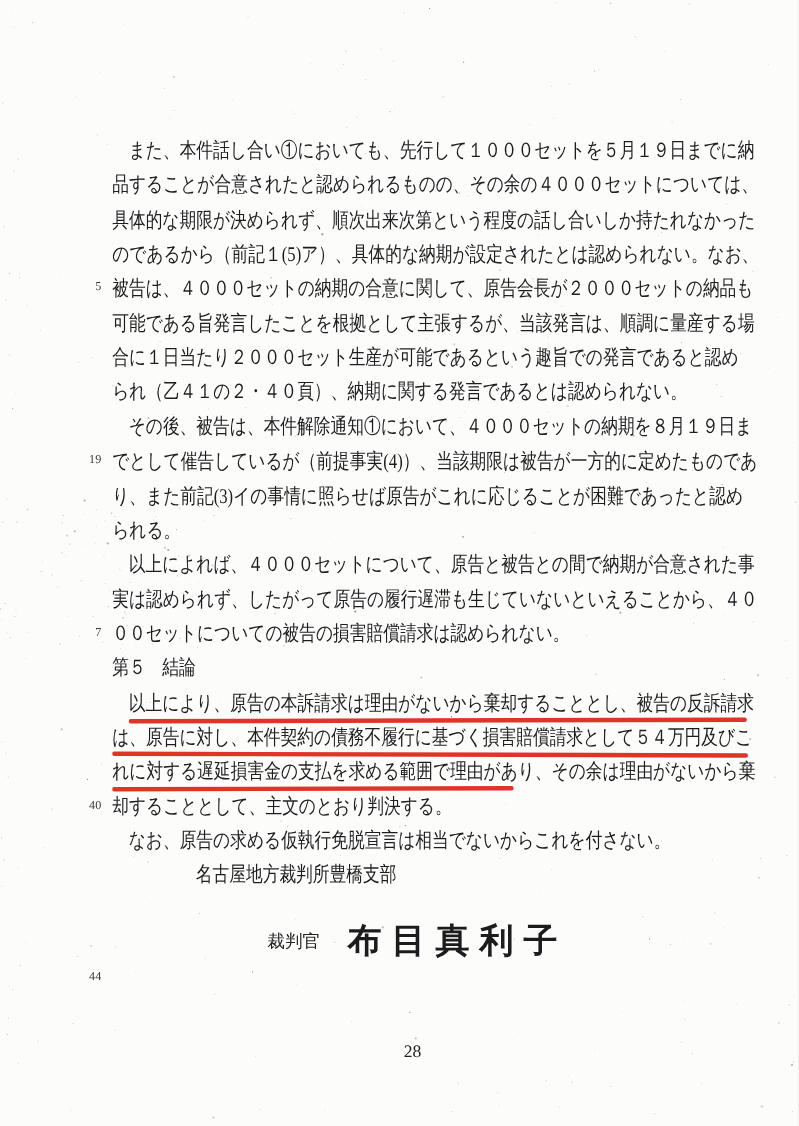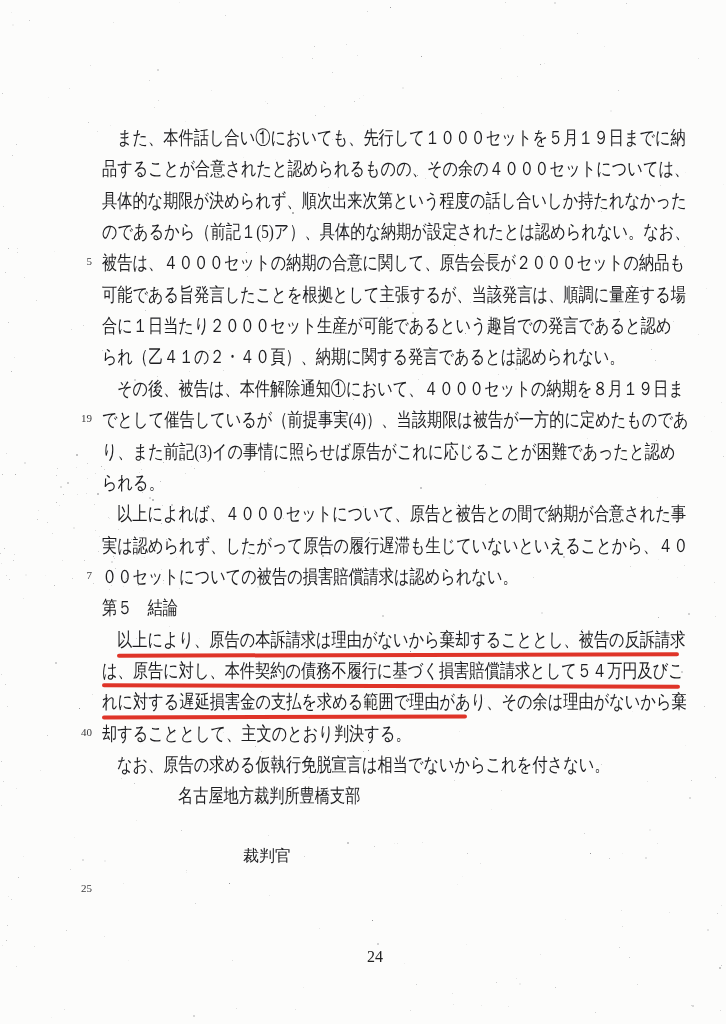--- a/index.html
+++ b/index.html
@@ -501,21 +501,21 @@
       <div class="speck" style="left: 6.16911px; top: 939.752px; width: 1px; height: 1px; background: rgba(40, 40, 45, 0.36);"></div>
       <div class="speck" style="left: 16.9418px; top: 247.546px; width: 1px; height: 1px; background: rgba(40, 40, 45, 0.19);"></div>
       <div class="speck" style="left: 0.974887px; top: 563.299px; width: 1px; height: 1px; background: rgba(40, 40, 45, 0.14);"></div>
       <div class="speck" style="left: 1.34691px; top: 760.738px; width: 1px; height: 1px; background: rgba(40, 40, 45, 0.32);"></div>
     </div>
   <div id="gutter">
       <div class="mnum" style="top: 255.4px;">5</div>
       <div class="mnum" style="top: 412.15px;">19</div>
       <div class="mnum" style="top: 568.9px;">7</div>
       <div class="mnum" style="top: 725.65px;">40</div>
-      <div class="mnum" style="top: 882.4px;">25</div>
+      <div class="mnum" style="top: 882.4px;">44</div>
     </div>
   <div id="lines">
       <div class="tline" style="left: 117.2px; top: 125px;">また、本件話し合い①においても、先行して１０００セットを５月１９日までに納</div>
       <div class="tline" style="left: 102px; top: 156.35px;">品することが合意されたと認められるものの、その余の４０００セットについては、</div>
       <div class="tline" style="left: 102px; top: 187.7px;">具体的な期限が決められず、順次出来次第という程度の話し合いしか持たれなかった</div>
       <div class="tline" style="left: 102px; top: 219.05px;">のであるから（前記１(5)ア）、具体的な納期が設定されたとは認められない。なお、</div>
       <div class="tline" style="left: 102px; top: 250.4px;">被告は、４０００セットの納期の合意に関して、原告会長が２０００セットの納品も</div>
       <div class="tline" style="left: 102px; top: 281.75px;">可能である旨発言したことを根拠として主張するが、当該発言は、順調に量産する場</div>
       <div class="tline" style="left: 102px; top: 313.1px;">合に１日当たり２０００セット生産が可能であるという趣旨での発言であると認め</div>
       <div class="tline" style="left: 102px; top: 344.45px;">られ（乙４１の２・４０頁）、納期に関する発言であるとは認められない。</div>
@@ -531,14 +531,15 @@
       <div class="redline" style="left: 117.2px; top: 652.6px; width: 562.4px; background: rgb(220, 35, 22); transform: rotate(-0.15deg);"></div>
       <div class="tline" style="left: 102px; top: 657.95px;">は、原告に対し、本件契約の債務不履行に基づく損害賠償請求として５４万円及びこ</div>
       <div class="redline" style="left: 102px; top: 683.95px; width: 577.6px; background: rgb(220, 35, 22); transform: rotate(0.15deg);"></div>
       <div class="tline" style="left: 102px; top: 689.3px;">れに対する遅延損害金の支払を求める範囲で理由があり、その余は理由がないから棄</div>
       <div class="redline" style="left: 102px; top: 715.3px; width: 364.8px; background: rgb(220, 35, 22); transform: rotate(-0.15deg);"></div>
       <div class="tline" style="left: 102px; top: 720.65px;">却することとして、主文のとおり判決する。</div>
       <div class="tline" style="left: 117.2px; top: 752px;">なお、原告の求める仮執行免脱宣言は相当でないからこれを付さない。</div>
       <div class="tline" style="left: 178px; top: 783.35px;">名古屋地方裁判所豊橋支部</div>
     </div>
   <div class="sig-label">裁判官</div>
-  <div class="pagenum">24</div>
+  <div class="sig-name">布目真利子</div>
+  <div class="pagenum">28</div>
 </div>
 
 </body></html>

